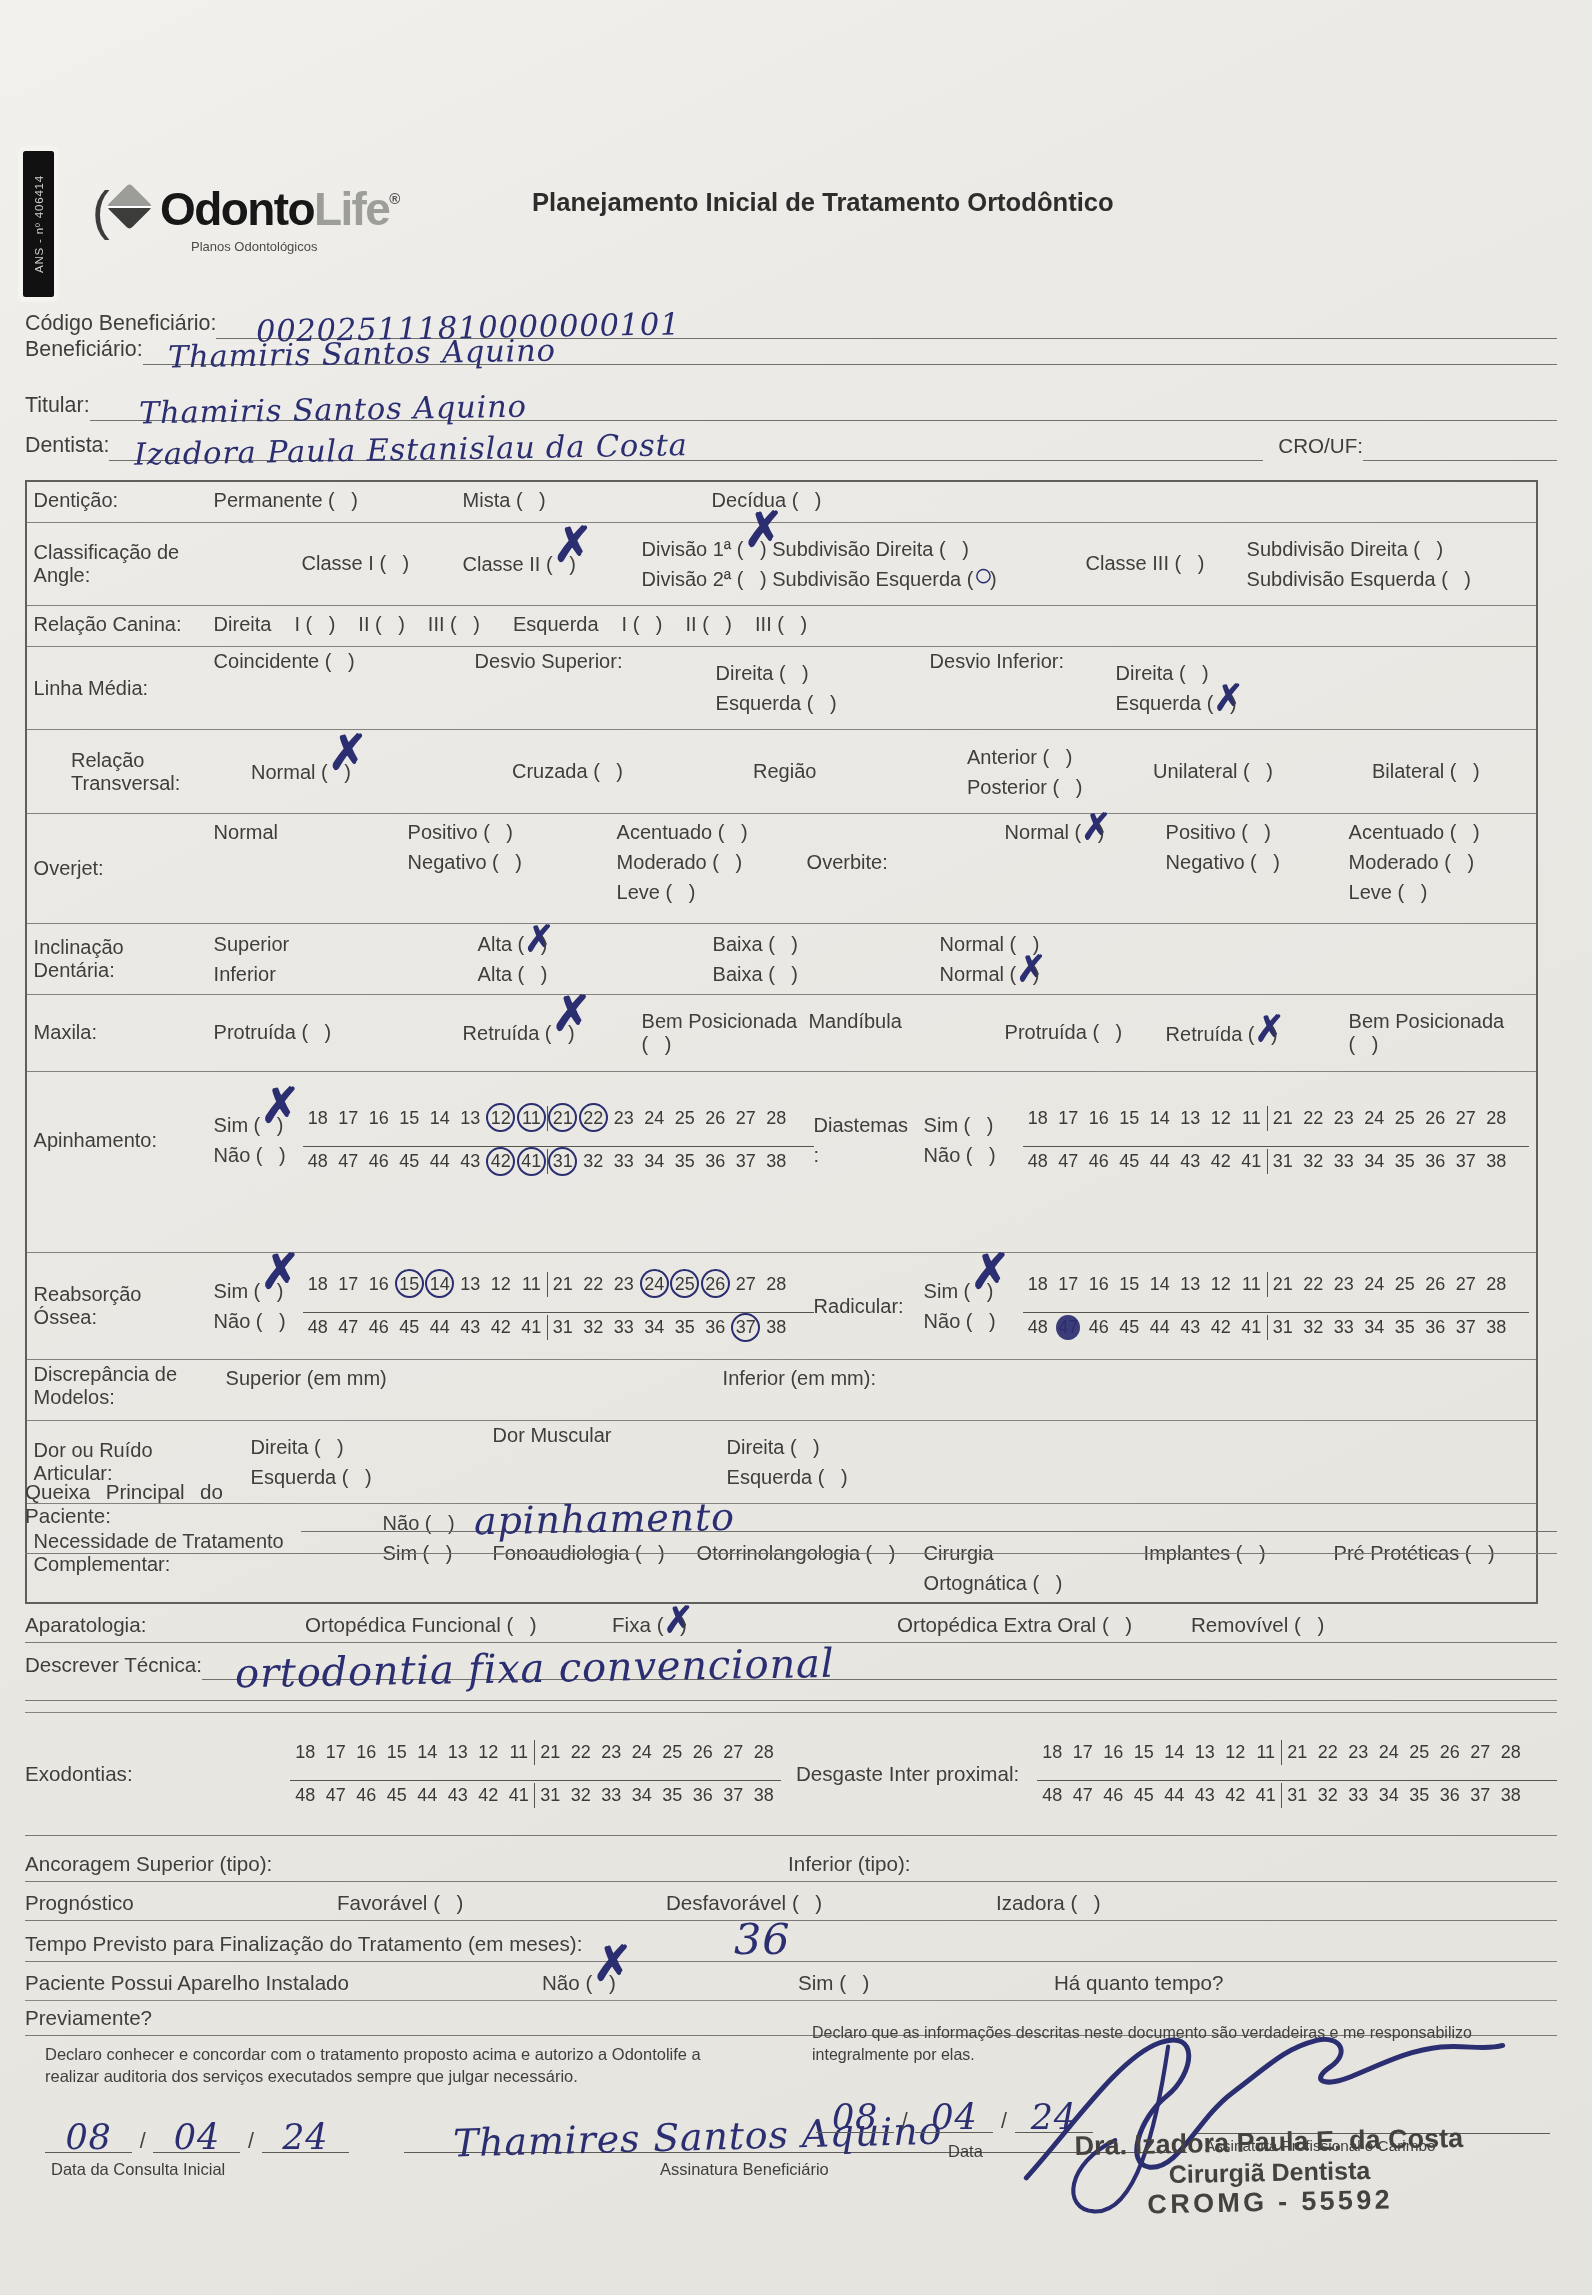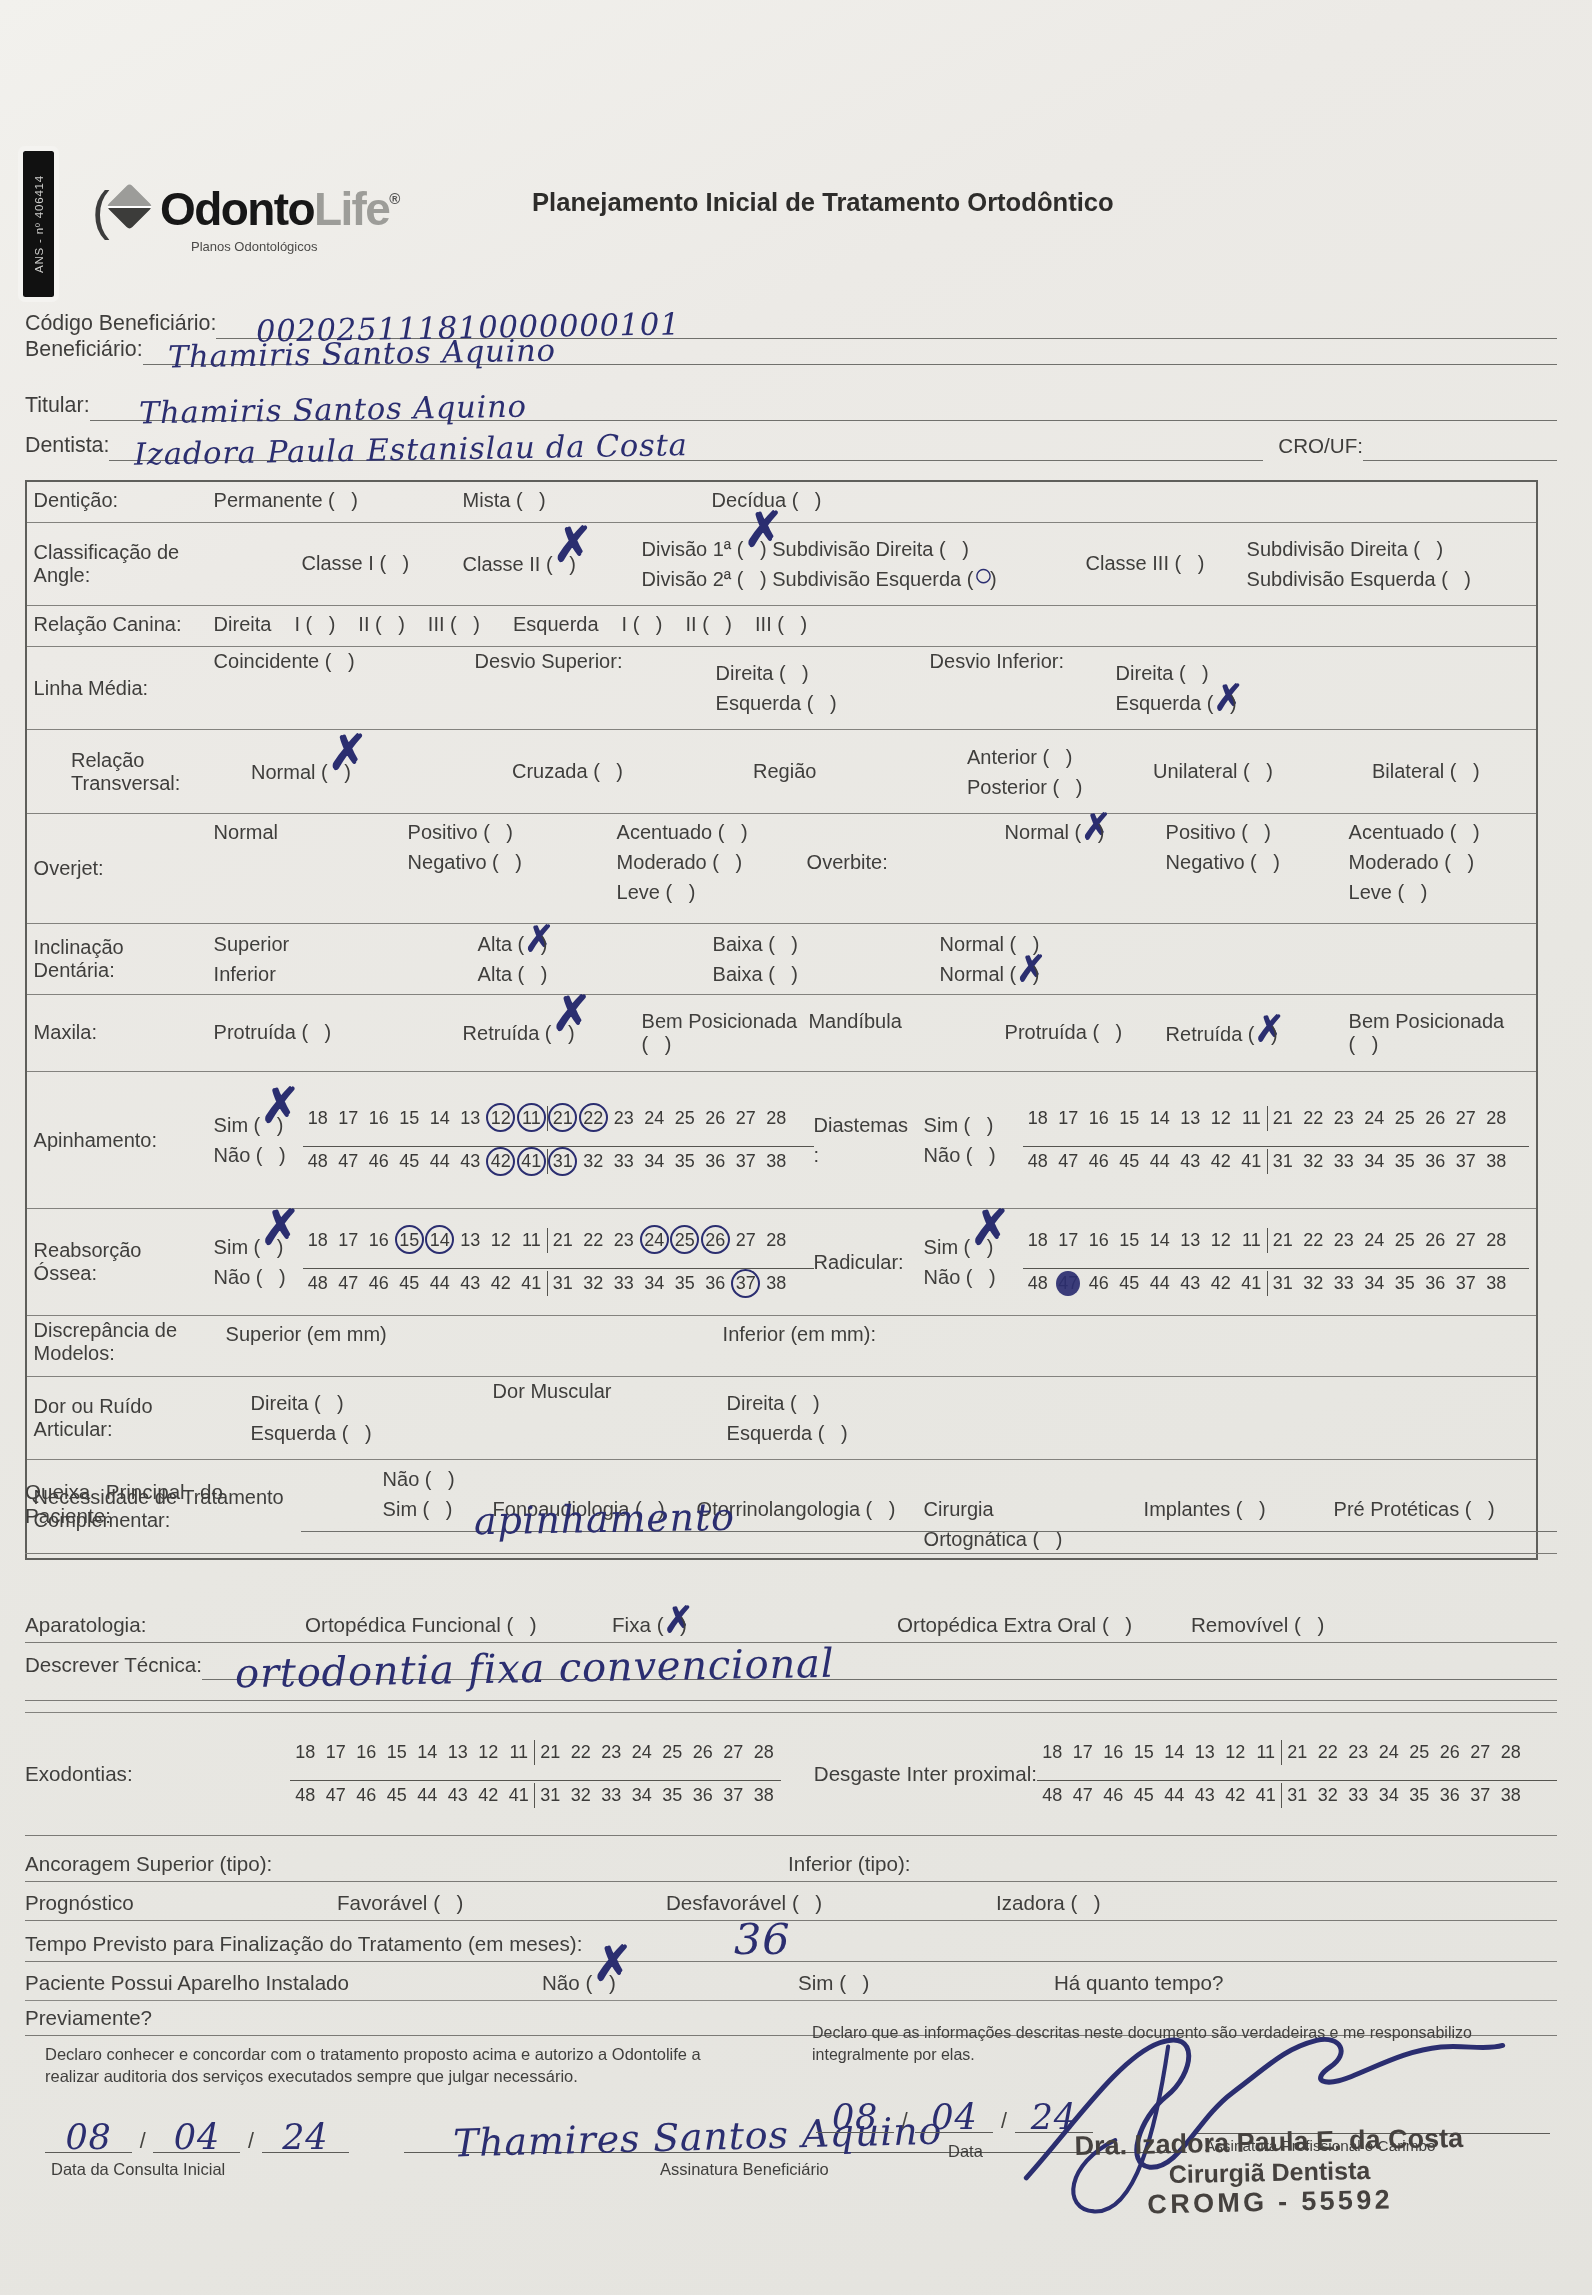--- a/index.html
+++ b/index.html
@@ -53,21 +53,21 @@
   
   .g-dent{grid-template-columns:180px 249px 249px 1fr;min-height:33px;}
   .g-ang{grid-template-columns:268px 161px 179px 444px 161px 1fr;min-height:76px;}
   .g-can{grid-template-columns:180px 1fr;min-height:33px;}
   .g-lm{grid-template-columns:180px 261px 241px 214px 186px 1fr;min-height:76px;}
   .g-tr{grid-template-columns:180px 261px 241px 214px 186px 219px 1fr;min-height:76px;padding-left:44px;}
   .g-ov{grid-template-columns:180px 194px 209px 190px 198px 161px 183px 1fr;min-height:102px;}
   .g-inc{grid-template-columns:180px 264px 235px 227px 1fr;min-height:64px;}
   .g-mx{grid-template-columns:180px 249px 179px 363px 161px 183px 1fr;min-height:69px;}
   .g-ap{grid-template-columns:180px 89px 511px 110px 99px 1fr;min-height:130px;}
-  .g-rb{grid-template-columns:180px 89px 511px 110px 99px 1fr;min-height:99px;}
+  .g-rb{grid-template-columns:180px 89px 511px 110px 99px 1fr;min-height:99px;margin-top:44px;}
   .g-dm{grid-template-columns:192px 497px 1fr;min-height:53px;}
   .g-dr{grid-template-columns:217px 242px 234px 1fr;min-height:76px;}
   .g-nc{grid-template-columns:349px 1fr;min-height:91px;}
   .nc-line2{display:grid;grid-template-columns:110px 204px 227px 220px 190px 1fr;align-items:start;}
   
   .abs{position:absolute;left:25px;right:35px;}
   .rule{position:absolute;left:25px;right:35px;border-bottom:1.6px solid #7b7a76;}
   .qx{display:flex;font-size:20.6px;}
   .qx .qlab{width:276px;}
   .qx .qlab .j{text-align:justify;text-align-last:justify;width:198px;}
@@ -543,21 +543,21 @@
           <span class="tooth">31</span>
           <span class="tooth">32</span>
           <span class="tooth">33</span>
           <span class="tooth">34</span>
           <span class="tooth">35</span>
           <span class="tooth">36</span>
           <span class="tooth">37</span>
           <span class="tooth">38</span>
         </div>
       </span>
-    <span style="padding-left:15px;text-align:right;">Desgaste Inter proximal:</span>
+    <span style="padding-left:15px;">Desgaste Inter proximal:</span>
     <span class="teeth">
         <div class="teeth-row teeth-upper">
           <span class="tooth">18</span>
           <span class="tooth">17</span>
           <span class="tooth">16</span>
           <span class="tooth">15</span>
           <span class="tooth">14</span>
           <span class="tooth">13</span>
           <span class="tooth">12</span>
           <span class="tooth mid">11</span>

